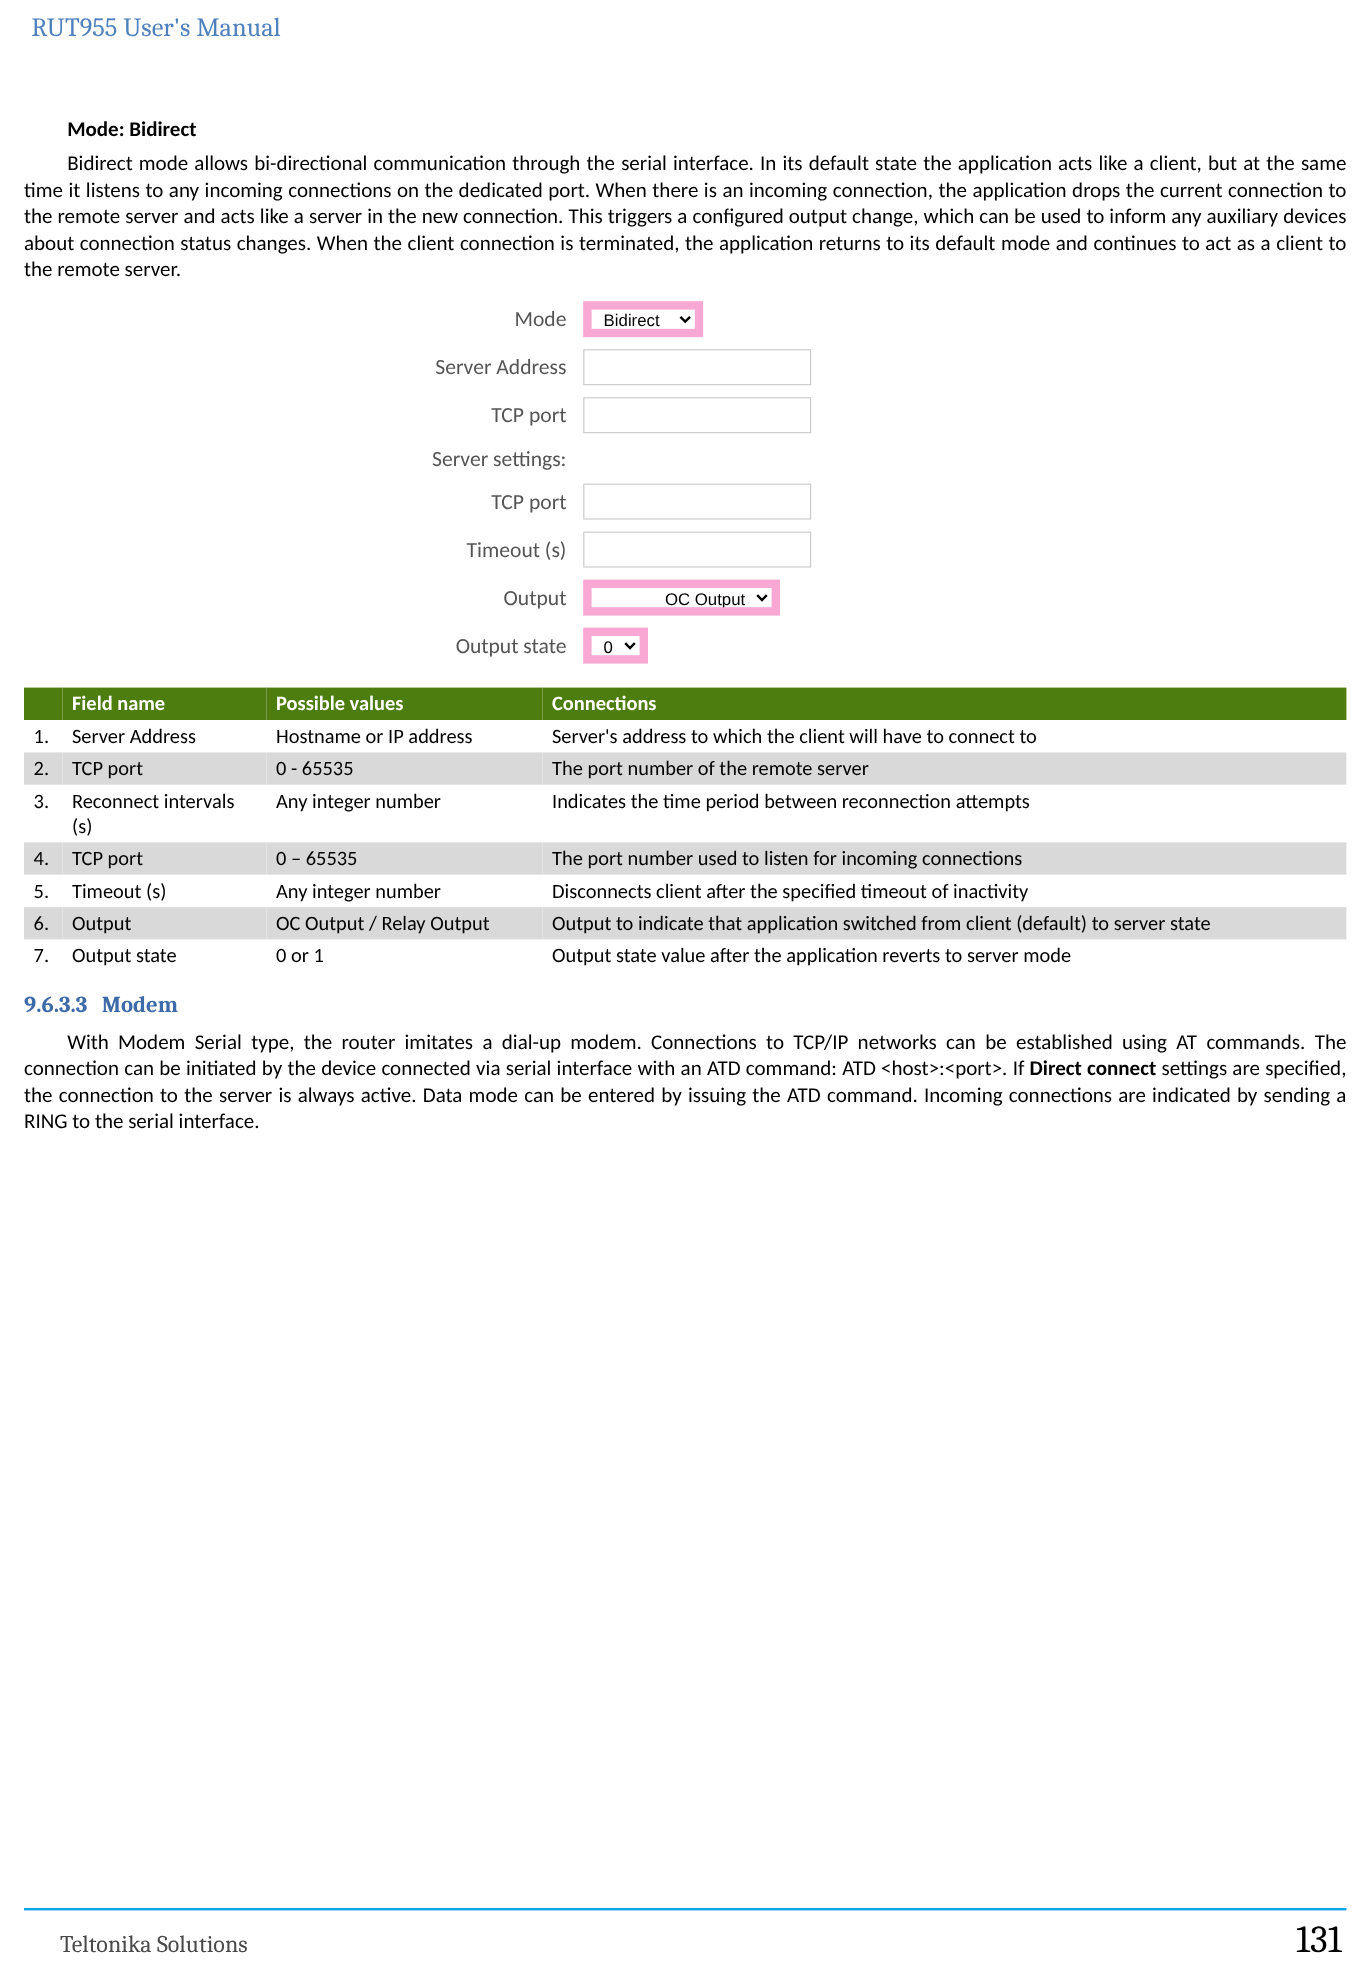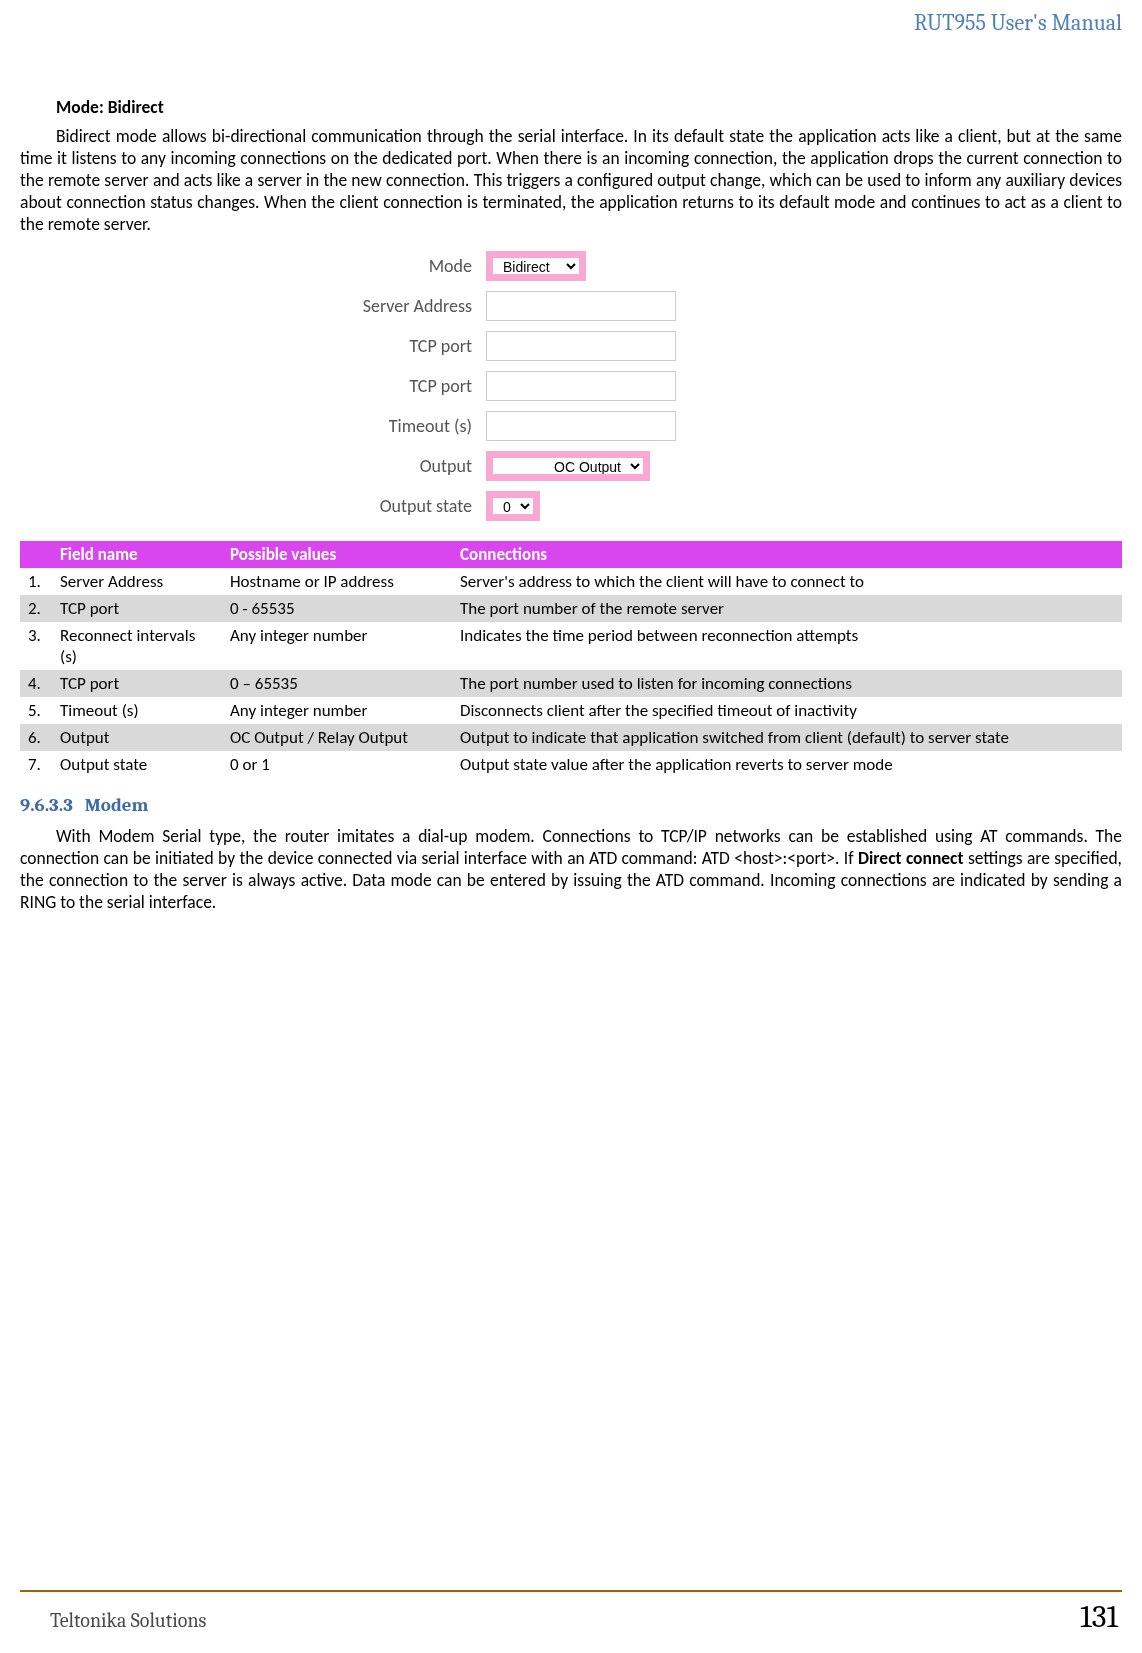--- a/index.html
+++ b/index.html
@@ -11,21 +11,20 @@
     color: #000;
     position: relative;
     padding: 10px 20px 20px 20px;
   }
   .header-title {
     color: #4f81bd;
     font-size: 22px;
     font-family: Cambria, Georgia, serif;
     margin-bottom: 60px;
     margin-left: 6px;
-    text-align: right;
   }
   .section-bold {
     font-weight: bold;
     font-size: 17.5px;
     margin-left: 36px;
     margin-bottom: 8px;
   }
   .body-para {
     font-size: 17.5px;
     text-align: justify;
@@ -72,21 +71,21 @@
     border: 1px solid #bbb;
     background: #eee;
   }
   table.fields {
     width: 100%;
     border-collapse: collapse;
     font-size: 17px;
     margin-bottom: 16px;
   }
   table.fields th {
-    background: #d946ef;
+    background: #4d7c0f;
     color: #fff;
     text-align: left;
     padding: 3px 8px;
     font-weight: bold;
   }
   table.fields th.numcol { width: 32px; }
   table.fields td {
     padding: 3px 8px;
     vertical-align: top;
   }
@@ -99,21 +98,21 @@
     font-size: 19px;
     font-weight: bold;
     margin: 6px 0 10px 0;
   }
   .subheading .num { margin-right: 12px; }
   .footer {
     position: absolute;
     bottom: 18px;
     left: 20px;
     right: 20px;
-    border-top: 2px solid #a16207;
+    border-top: 2px solid #0ea5e9;
     padding-top: 6px;
     display: flex;
     justify-content: space-between;
     align-items: baseline;
   }
   .footer-left {
     color: #4a4a4a;
     font-size: 20px;
     font-family: Cambria, Georgia, serif;
     margin-left: 30px;
@@ -142,20 +141,23 @@
       <option>Bidirect</option>
     </select>
   </div>
   <div class="form-row">
     <div class="form-label">Server Address</div>
     <input class="text-input" style="">
   </div>
   <div class="form-row">
     <div class="form-label">TCP port</div>
     <input class="text-input" style="">
+  </div>
+  <div class="form-row">
+    <div class="form-label heading">Server settings:</div>
   </div>
   <div class="form-row">
     <div class="form-label">TCP port</div>
     <input class="text-input" style="">
   </div>
   <div class="form-row">
     <div class="form-label">Timeout (s)</div>
     <input class="text-input" style="">
   </div>
   <div class="form-row">

